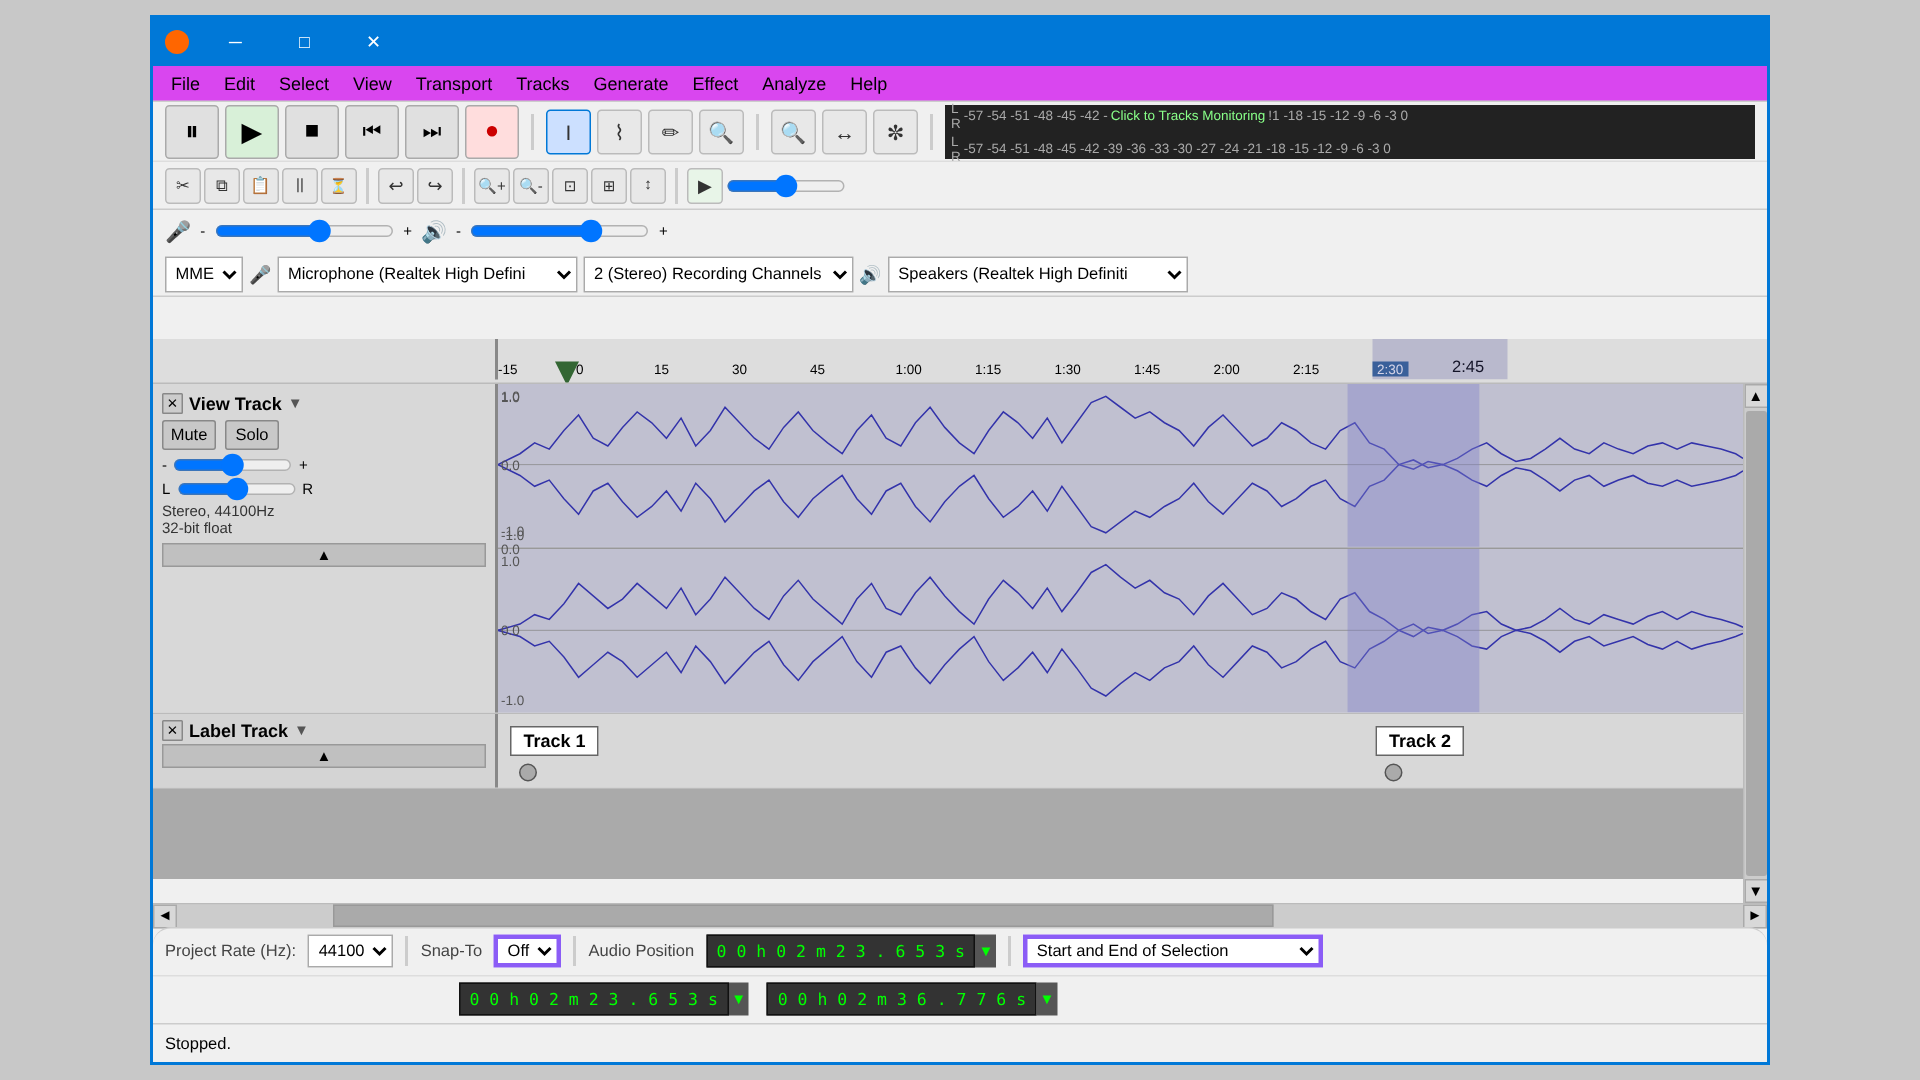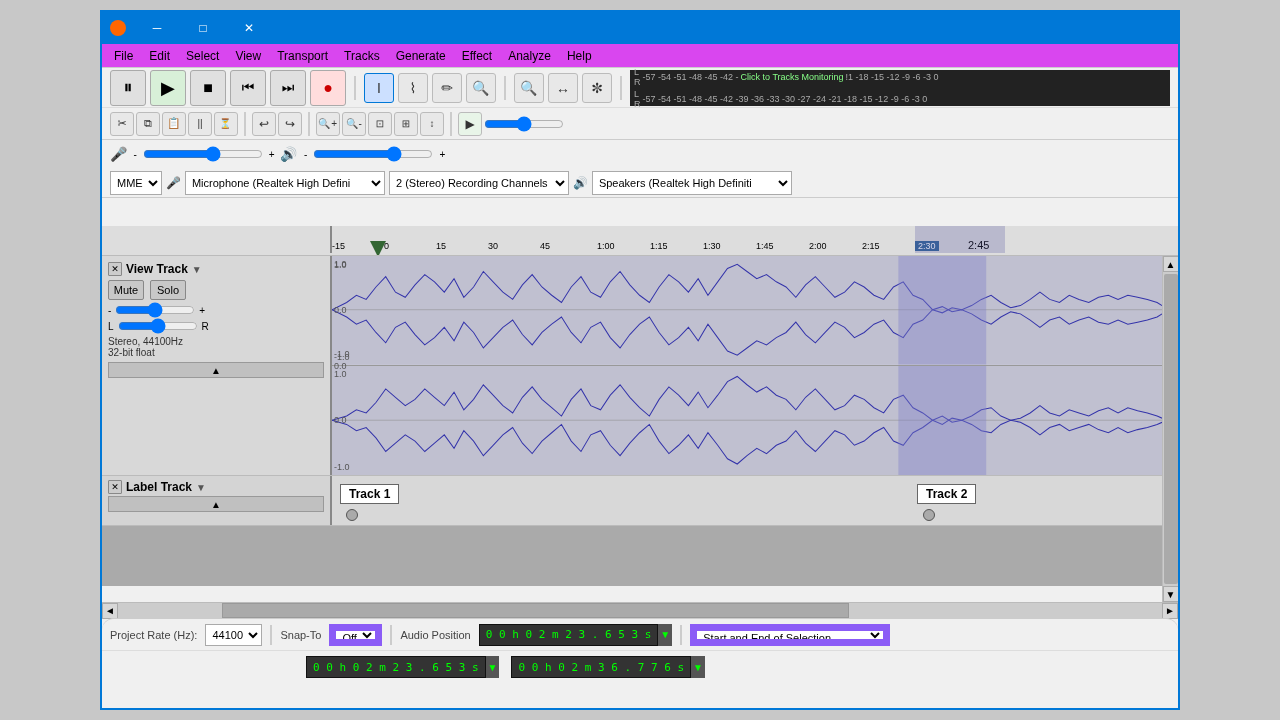--- a/index.html
+++ b/index.html
@@ -308,21 +308,21 @@
       display: flex;
       align-items: center;
       padding: 0 8px;
       font-size: 11px;
     }
     .status-label { font-size: 11px; color: #444; white-space: nowrap; }
     .status-select {
       font-size: 11px;
       height: 22px;
       background: white;
-      border: 7px solid #8b5cf6;
+      border: 3px solid #8b5cf6;
       padding: 0 2px;
     }
     .time-display {
       background: #333;
       color: #00ff00;
       font-family: monospace;
       font-size: 11px;
       padding: 2px 6px;
       border: 1px solid #111;
       height: 22px;
@@ -613,14 +613,17 @@
       <div style="width:180px;"></div>
       <div style="display:flex; align-items:center; margin-left:8px;">
         <div class="time-display">0 0 h 0 2 m 2 3 . 6 5 3 s</div>
         <button class="time-dropdown-btn">▼</button>
       </div>
       <div style="display:flex; align-items:center; margin-left:4px;">
         <div class="time-display">0 0 h 0 2 m 3 6 . 7 7 6 s</div>
         <button class="time-dropdown-btn">▼</button>
       </div>
     </div>
+    <div id="status-row3">
+      <span>Stopped.</span>
+    </div>
   </div>
 </div>
 
 </body></html>

